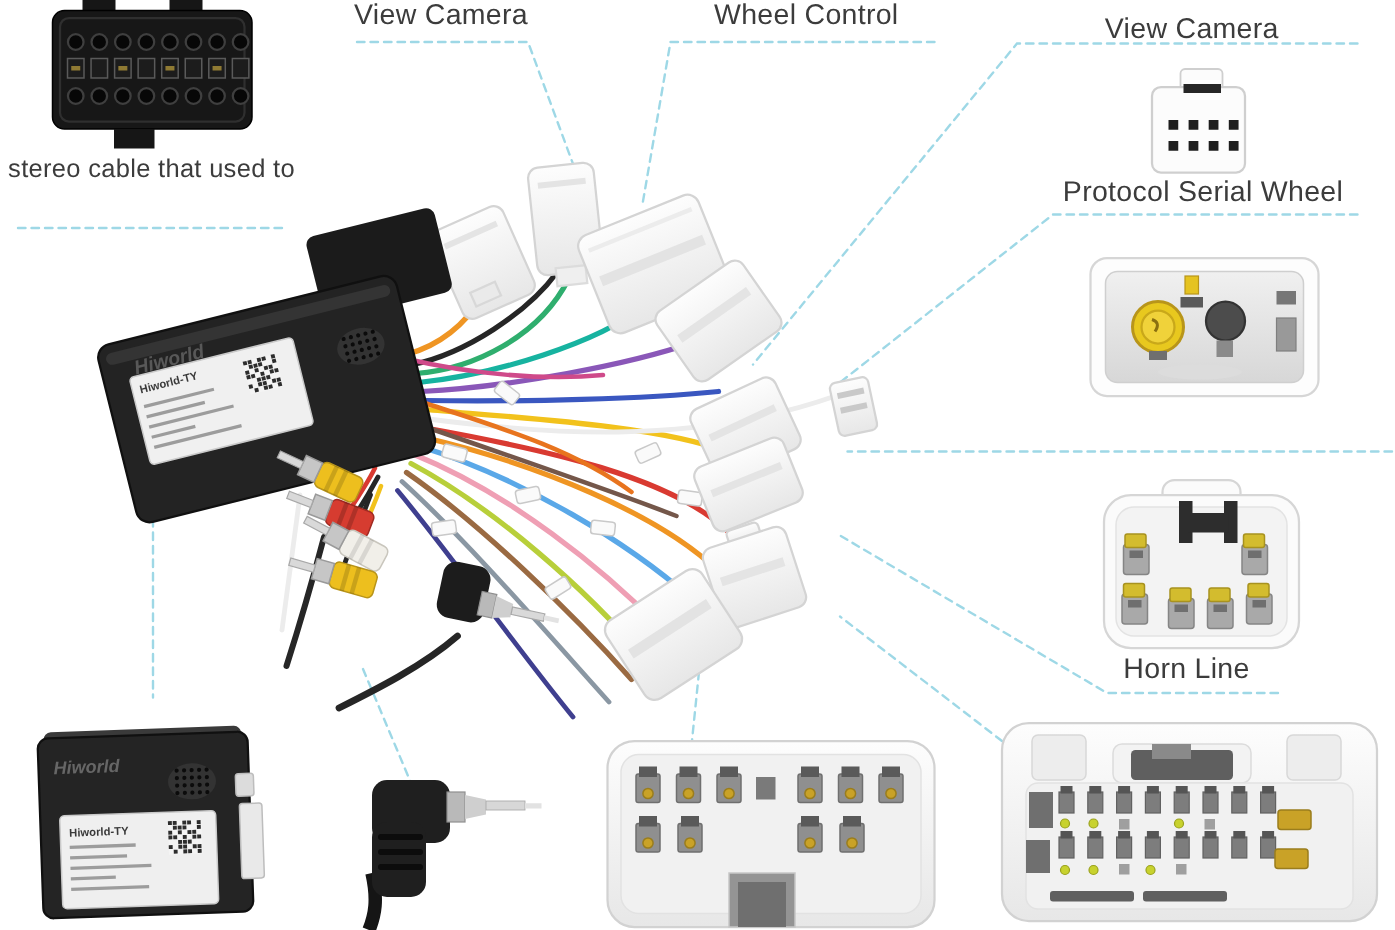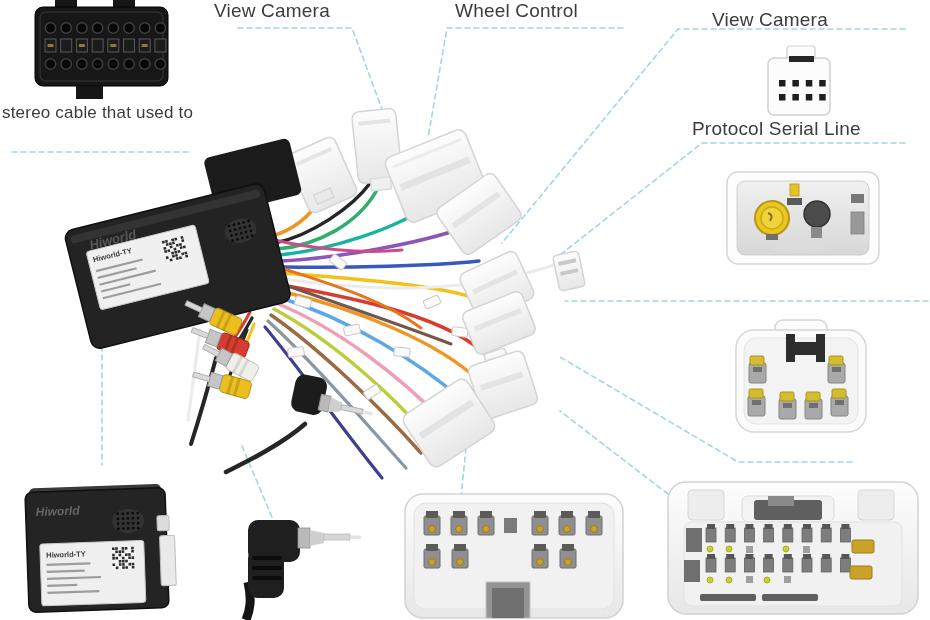--- a/index.html
+++ b/index.html
@@ -1,19 +1,19 @@
 <!DOCTYPE html>
 <html><head>
 <meta charset="utf-8">
 <style>
   html,body{margin:0;padding:0;background:#fff;}
   .stage{position:relative;width:930px;height:620px;background:#fff;overflow:hidden;
          font-family:"Liberation Sans",sans-serif;}
   .stage svg{position:absolute;left:0;top:0;}
-  .lbl{position:absolute;color:#3c3c3c;font-size:19px;letter-spacing:.2px;
+  .lbl{position:absolute;color:#3c3c3c;text-align:center;font-size:19px;letter-spacing:.2px;
        line-height:21px;white-space:nowrap;}
   .lbl.small{font-size:17px;line-height:19px;}
 </style>
 </head>
 <body>
 
 <div class="stage">
 <svg width="930" height="620" viewBox="0 0 930 620">
   <defs>
     <linearGradient id="gW" x1="0" y1="0" x2="0" y2="1">
@@ -549,15 +549,16 @@
           <rect x="850" y="566" width="22" height="13" rx="2" fill="#c9a227" stroke="#9a7d1d" stroke-width="1"></rect>
           <rect x="700" y="594" width="56" height="7" rx="2" fill="#5f5f5f"></rect>
           <rect x="762" y="594" width="56" height="7" rx="2" fill="#5f5f5f"></rect>
         </g>
   </g>
 </svg>
 
 <div class="lbl" style="left:214px;top:0;width:160px;">View Camera</div>
 <div class="lbl" style="left:455px;top:0;width:165px;">Wheel Control</div>
 <div class="lbl" style="left:712px;top:9px;width:165px;">View Camera</div>
-<div class="lbl" style="left:692px;top:118px;width:220px;">Protocol Serial Line</div>
+<div class="lbl" style="left:692px;top:118px;width:220px;">Protocol Serial Wheel</div>
+<div class="lbl" style="left:711px;top:436px;width:160px;">Horn Line</div>
 <div class="lbl small" style="left:2px;top:103px;width:198px;">stereo cable that used to</div>
 </div>
 
 </body></html>

